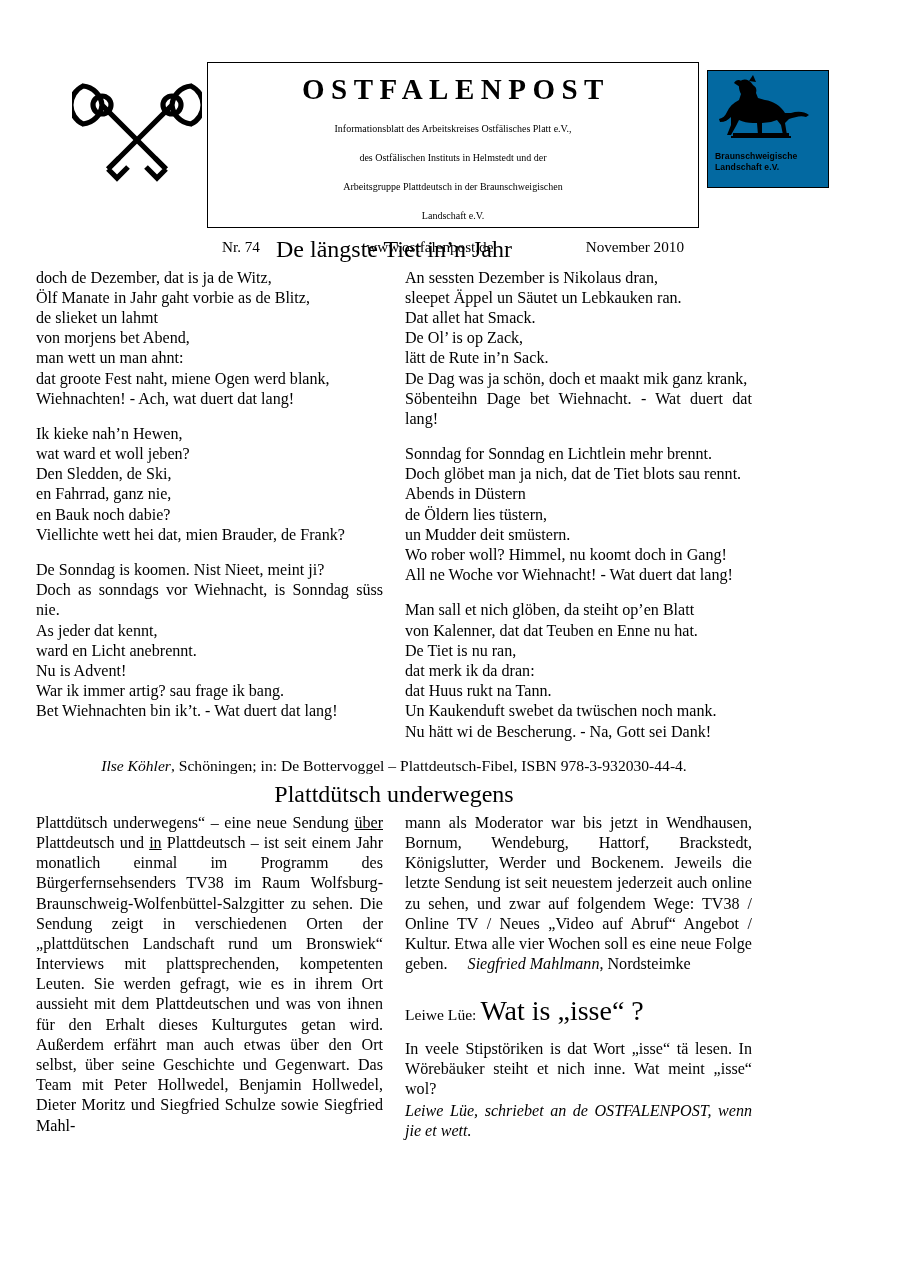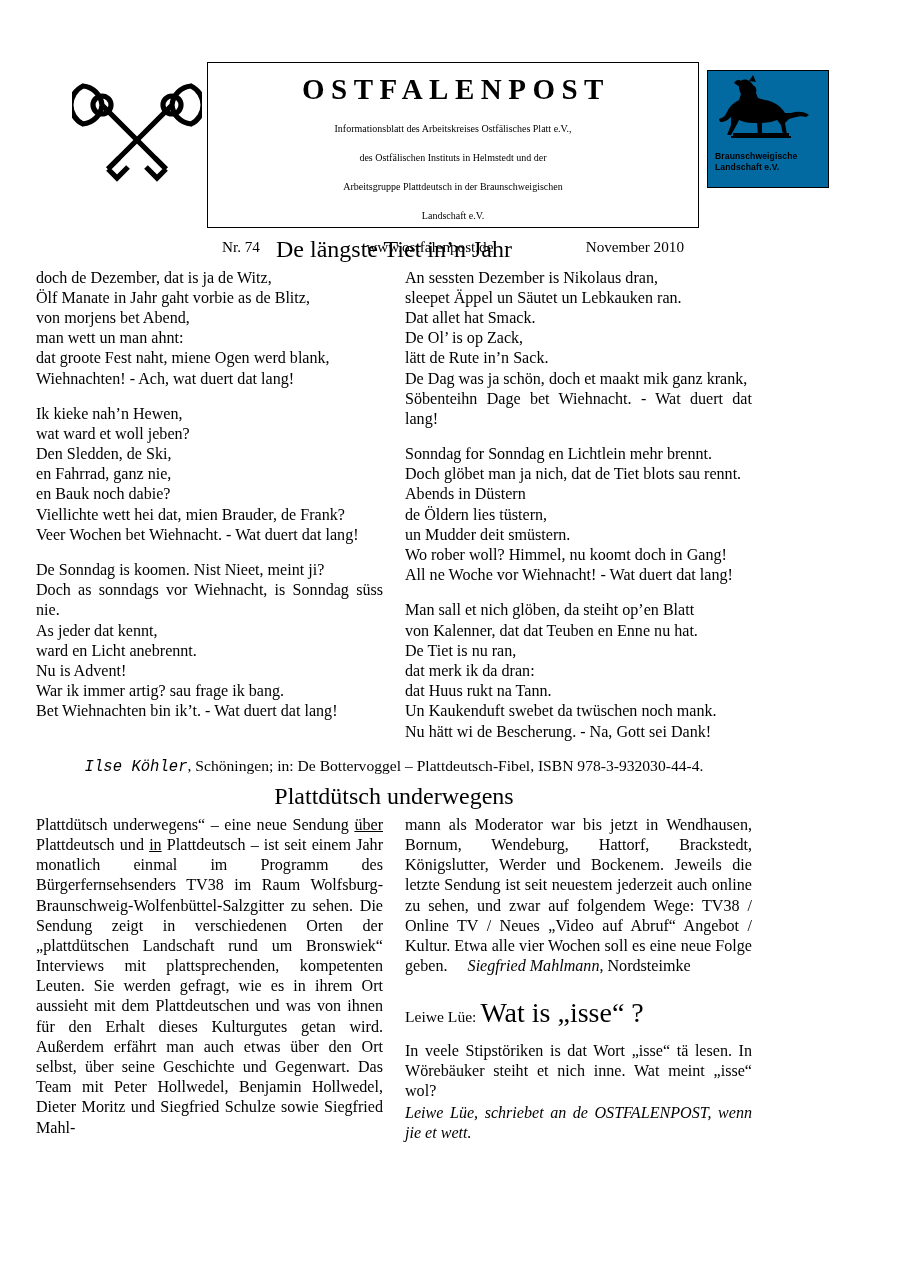--- a/index.html
+++ b/index.html
@@ -128,21 +128,21 @@
   .poem .line { text-align: justify; text-justify: inter-word; }
   .poem .line.wrapped { }
   .poem .line.nowrap { text-align: left; }
 
   .attribution {
     text-align: center;
     font-size: 15.6px;
     margin: 14px 0 0 0;
     line-height: 1.25;
   }
-  .attribution .author { font-style: italic; font-family: Liberation Mono, monospace; }
+  .attribution .author { font-style: italic; }
 
   .prose p {
     text-align: justify;
     text-justify: inter-word;
     hyphens: manual;
   }
   .prose .byline { font-style: italic; }
 
   .sub-heading {
     margin: 22px 0 12px 0;
@@ -213,34 +213,34 @@
 
   <div class="content">
     <h2 class="section-heading">De längste Tiet in’n Jahr</h2>
 
     <div class="cols">
       <div class="col poem">
 
         <div class="stanza">
           <p class="line nowrap">doch de Dezember, dat is ja de Witz,</p>
           <p class="line nowrap">Ölf Manate in Jahr gaht vorbie as de Blitz,</p>
+          <p class="line nowrap">de slieket un lahmt</p>
           <p class="line nowrap">von morjens bet Abend,</p>
           <p class="line nowrap">man wett un man ahnt:</p>
           <p class="line nowrap">dat groote Fest naht, miene Ogen werd blank,</p>
           <p class="line nowrap">Wiehnachten! - Ach, wat duert dat lang!</p>
         </div>
 
         <div class="stanza">
           <p class="line nowrap">Ik kieke nah’n Hewen,</p>
           <p class="line nowrap">wat ward et woll jeben?</p>
           <p class="line nowrap">Den Sledden, de Ski,</p>
           <p class="line nowrap">en Fahrrad, ganz nie,</p>
           <p class="line nowrap">en Bauk noch dabie?</p>
           <p class="line nowrap">Viellichte wett hei dat, mien Brauder, de Frank?</p>
-          <p class="line wrapped">Veer Wochen bet Wiehnacht. - Wat duert dat lang!</p>
         </div>
 
         <div class="stanza">
           <p class="line nowrap">De Sonndag is koomen. Nist Nieet, meint ji?</p>
           <p class="line wrapped">Doch as sonndags vor Wiehnacht, is Sonndag süss nie.</p>
           <p class="line nowrap">As jeder dat kennt,</p>
           <p class="line nowrap">ward en Licht anebrennt.</p>
           <p class="line nowrap">Nu is Advent!</p>
           <p class="line nowrap">War ik immer artig? sau frage ik bang.</p>
           <p class="line nowrap">Bet Wiehnachten bin ik’t. - Wat duert dat lang!</p>

